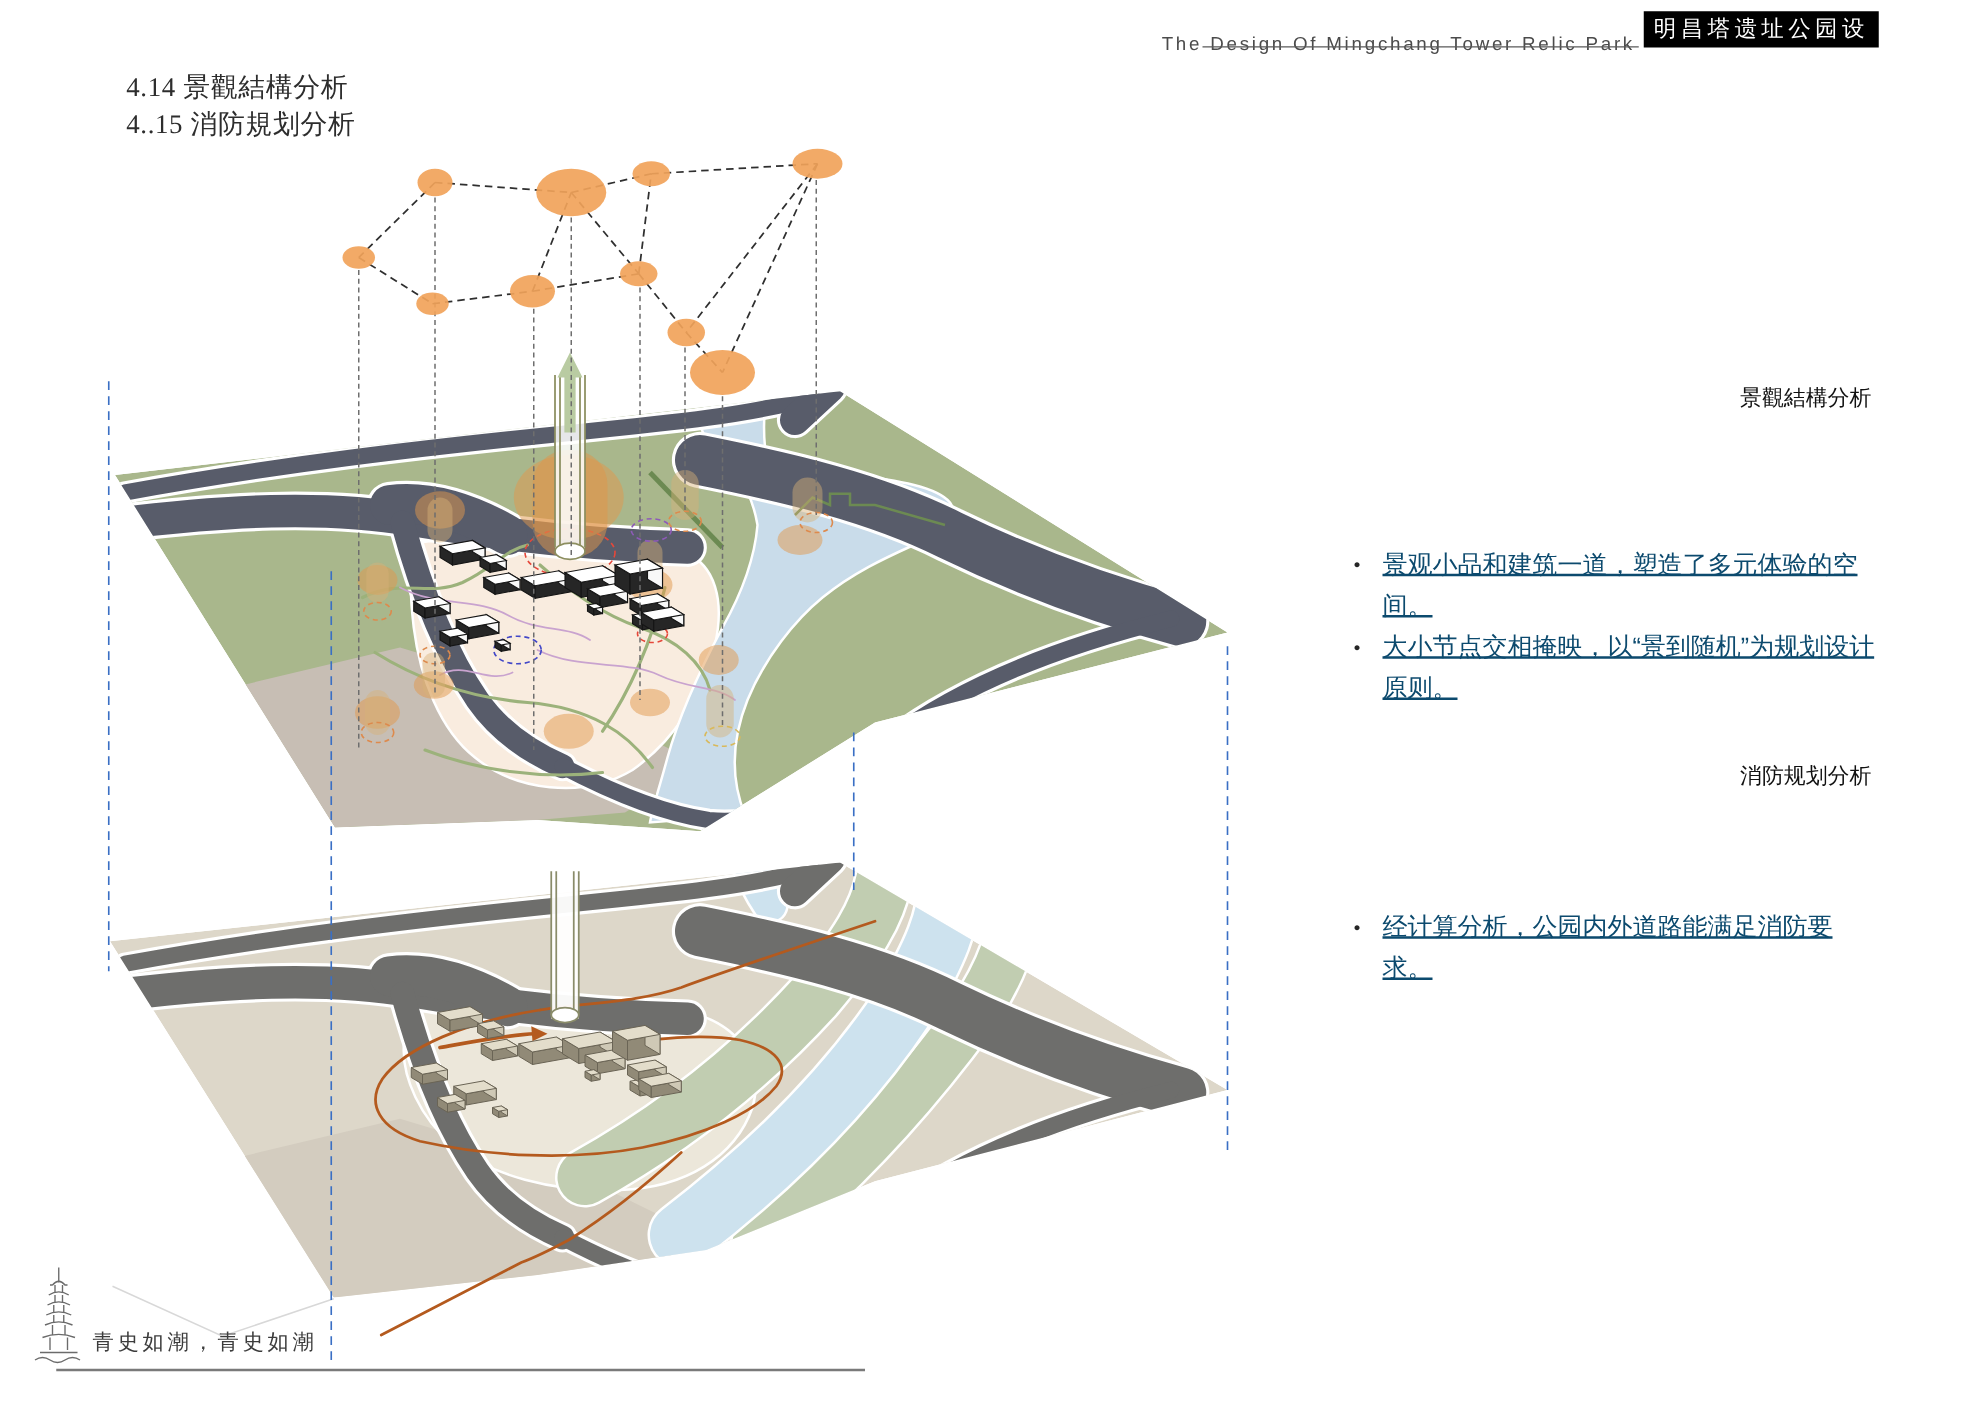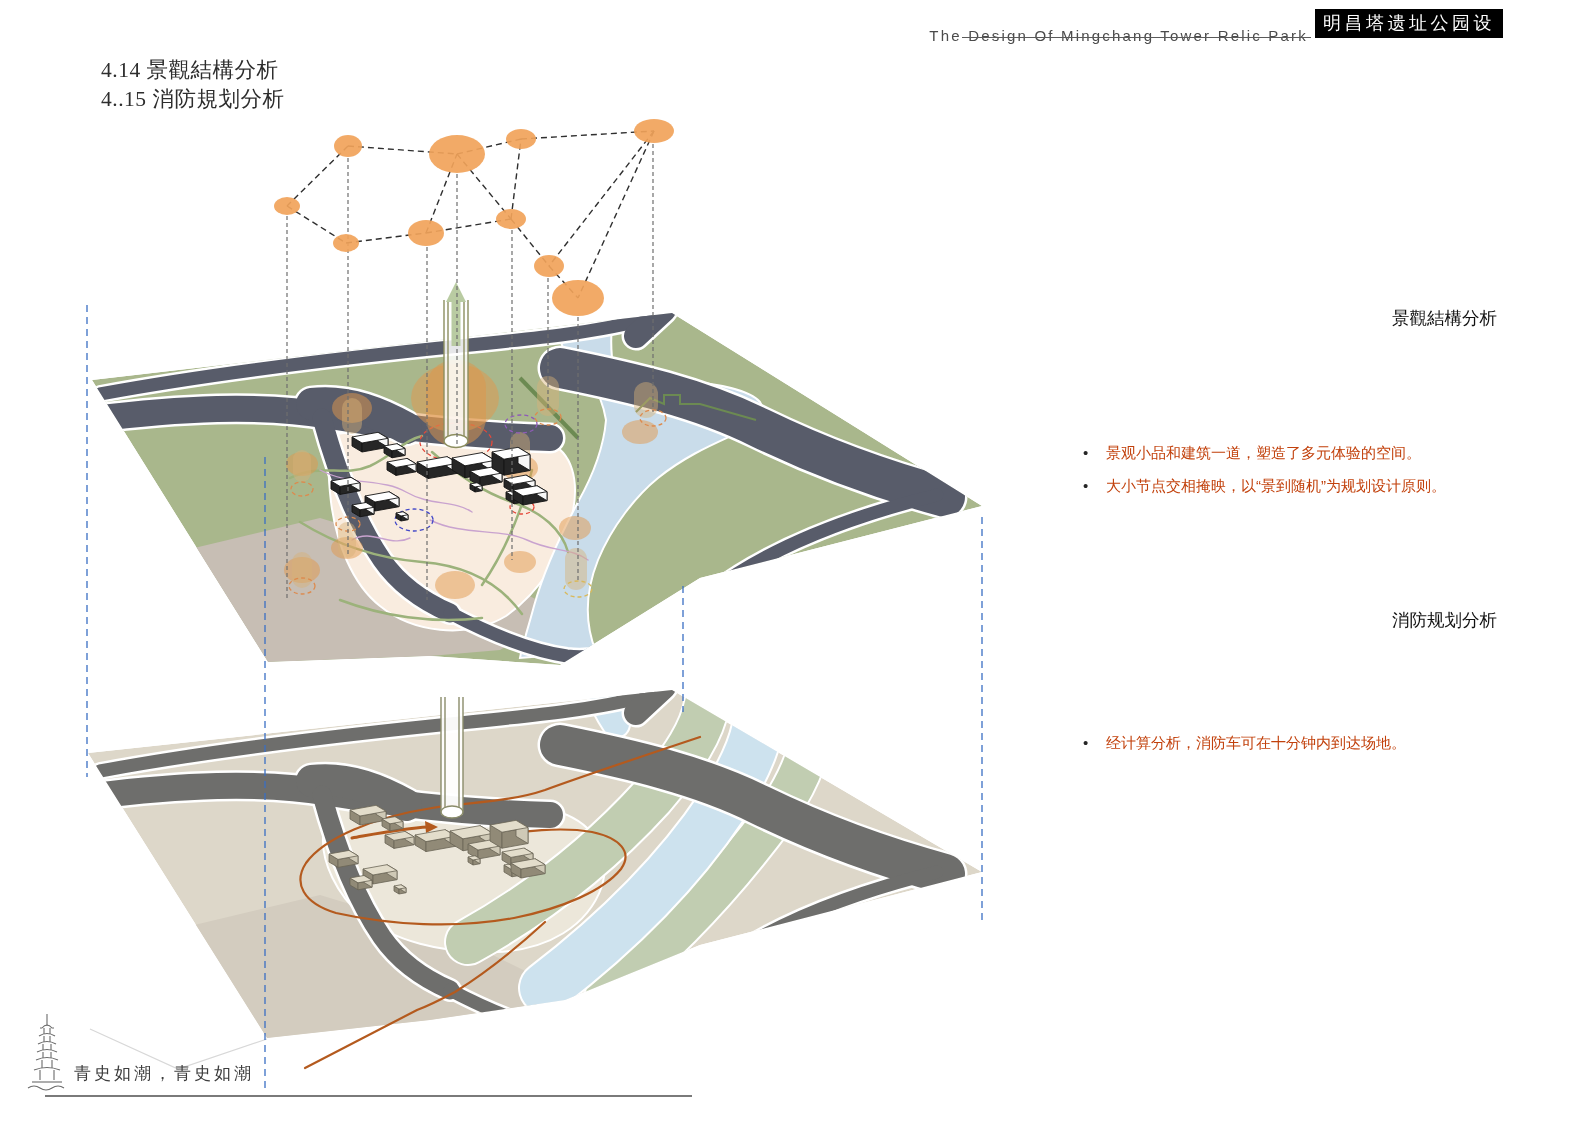--- a/index.html
+++ b/index.html
@@ -13,21 +13,21 @@
   .hdr-cn{left:1315px;top:9px;width:188px;height:29px;background:#000;color:#fff;
           font-family:"Liberation Serif",serif;font-size:18px;letter-spacing:3.5px;
           text-align:center;line-height:29px;}
   
   .headings{left:101px;top:56px;font-family:"Liberation Serif",serif;
             font-size:21.5px;line-height:29px;color:#2d2d2d;letter-spacing:.5px;}
   
   .sec-title{width:421px;text-align:right;font-size:17.5px;color:#111;}
   .t1{left:1076px;top:306px;} .t2{left:1076px;top:608px;}
   ul.bullets{left:1076px;width:424px;margin:0;padding:0;list-style:none;
-             font-size:15px;line-height:33px;color:#c2410c;}
+             font-size:20px;line-height:33px;color:#0c4a6e;text-decoration:underline;}
   .b1{top:436px;} .b2{top:726px;}
   ul.bullets li{position:relative;padding-left:30px;}
   ul.bullets li::before{content:"•";position:absolute;left:7px;top:0;font-size:15px;color:#262626;}
   
   .motto{left:74px;top:1062px;font-family:"Liberation Serif",serif;font-size:17px;
          letter-spacing:3px;color:#3c3c3c;}
   
   .planTop{--road:#585c6a;}
   .planBottom{--road:#6e6e6c;}
   
@@ -382,16 +382,16 @@
 </div>
 
 <div class="abs sec-title t1">景觀結構分析</div>
 <ul class="abs bullets b1">
   <li>景观小品和建筑一道，塑造了多元体验的空间。</li>
   <li>大小节点交相掩映，以“景到随机”为规划设计原则。</li>
 </ul>
 
 <div class="abs sec-title t2">消防规划分析</div>
 <ul class="abs bullets b2">
-  <li>经计算分析，消防车可在十分钟内到达场地。</li>
+  <li>经计算分析，公园内外道路能满足消防要求。</li>
 </ul>
 
 <div class="abs motto">青史如潮，青史如潮</div>
 
 </body></html>

